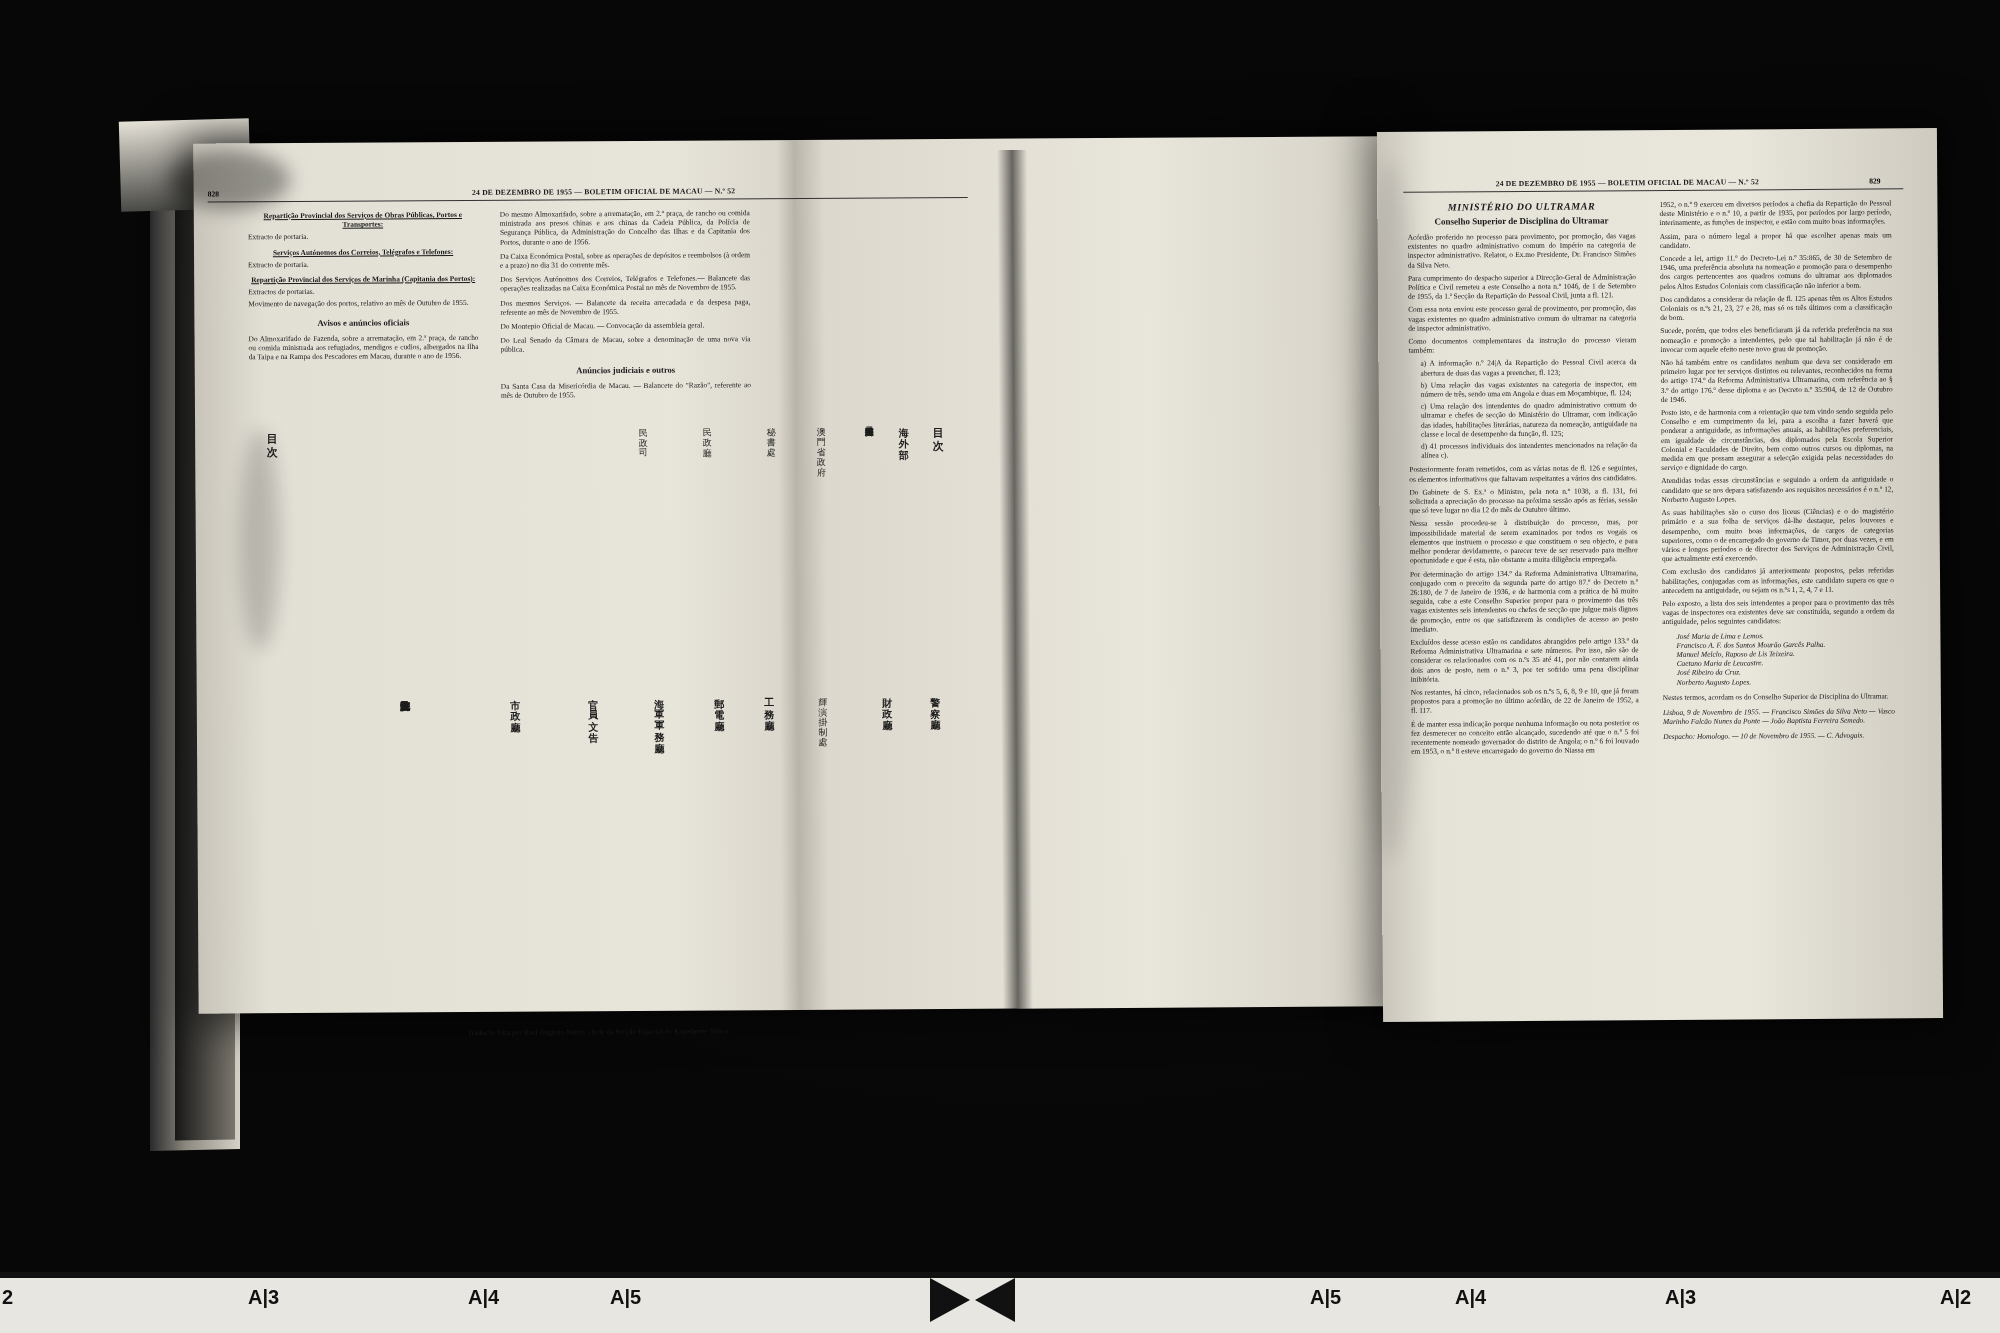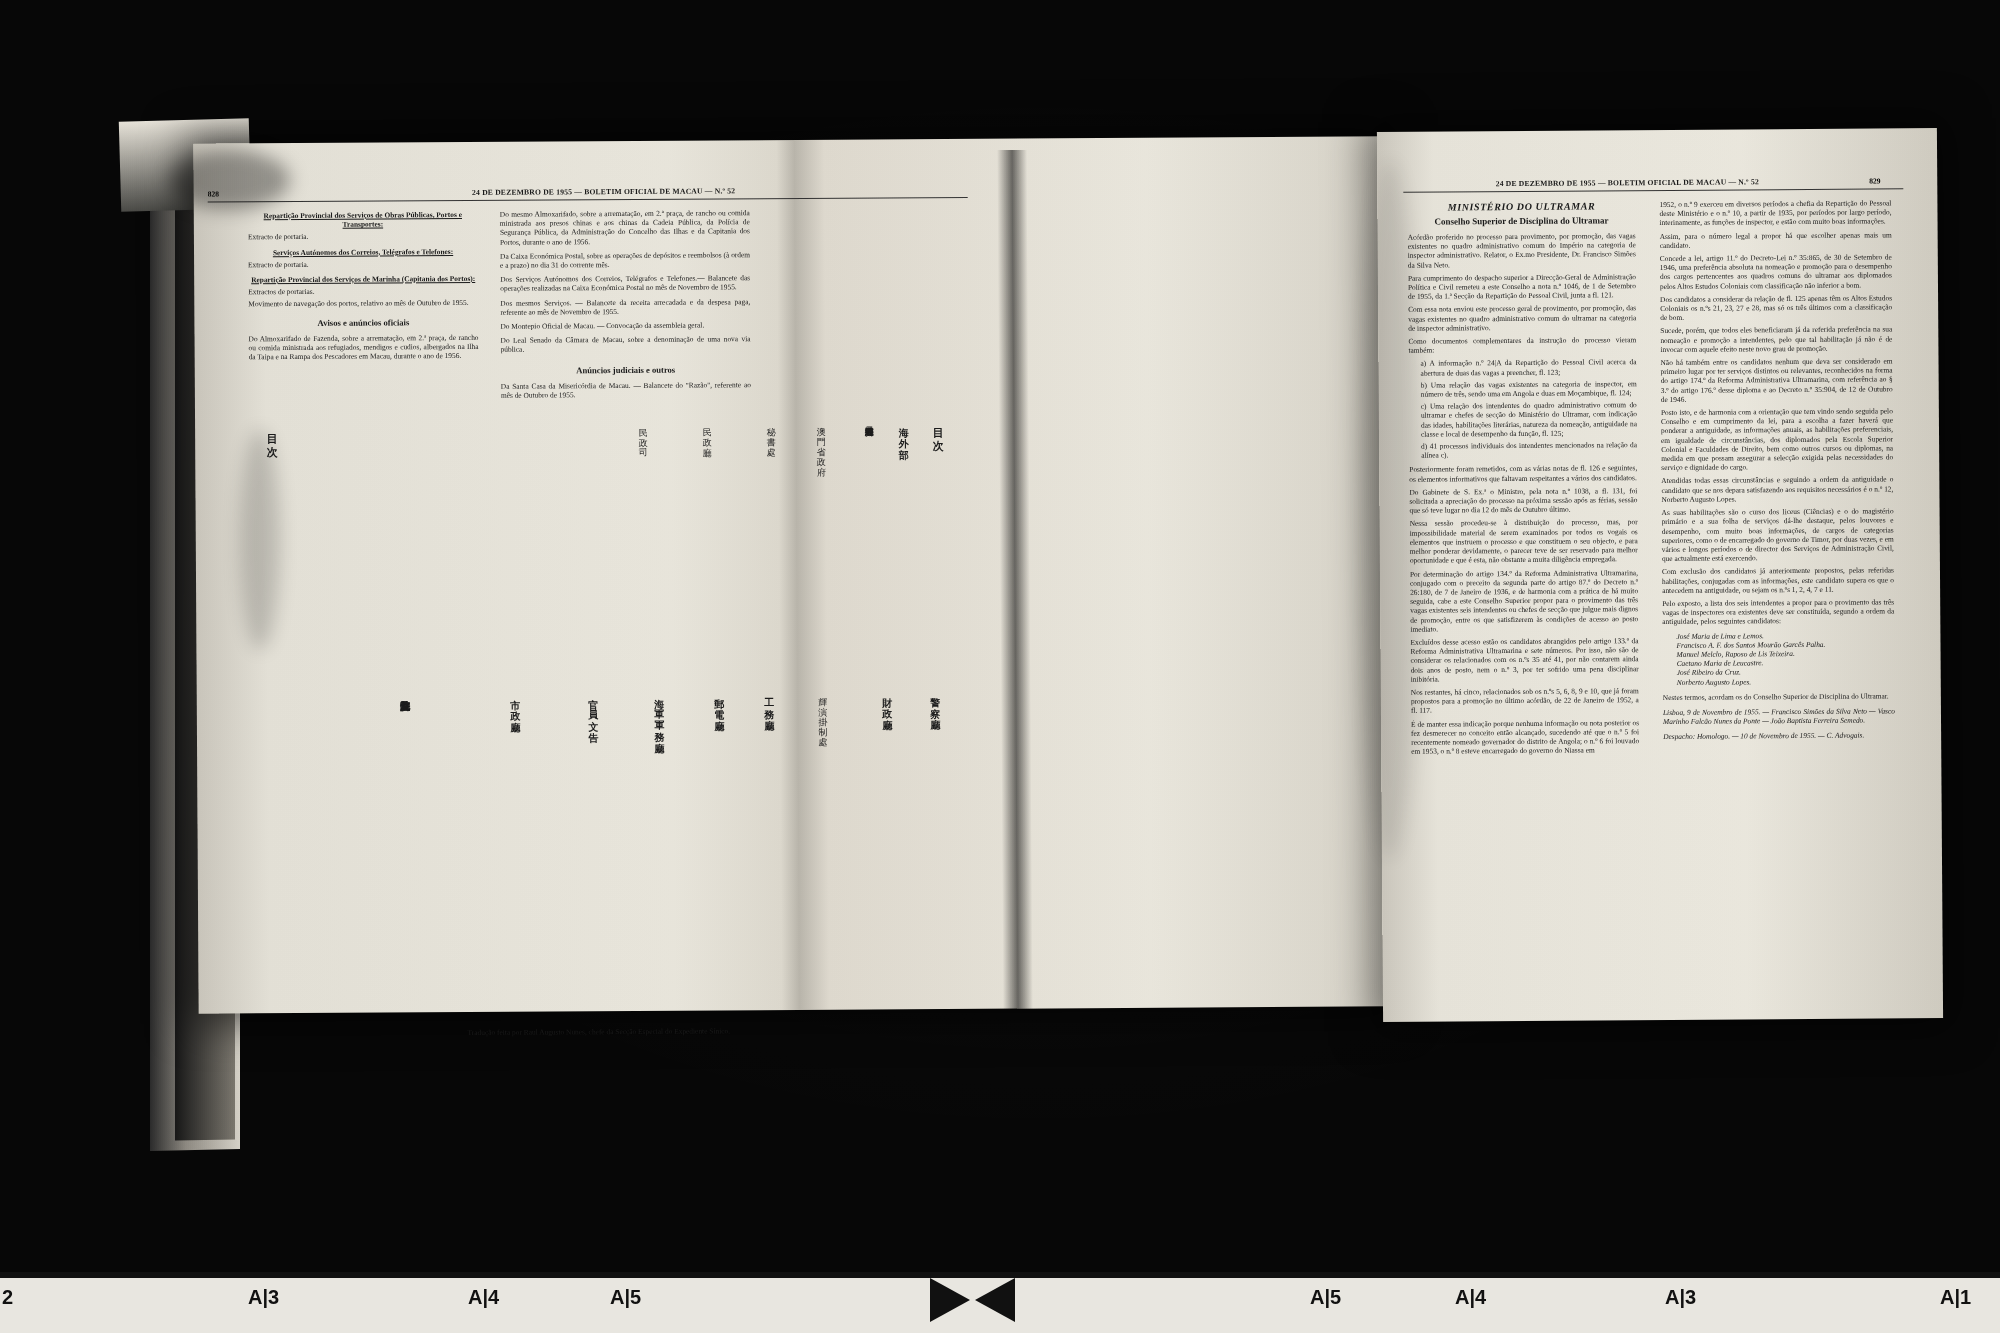--- a/index.html
+++ b/index.html
@@ -195,18 +195,18 @@
 
   <div class="ruler">
     <div class="bar"></div>
     <div class="tick" style="left:2px;">2</div>
     <div class="tick" style="left:248px;">A|3</div>
     <div class="tick" style="left:468px;">A|4</div>
     <div class="tick" style="left:610px;">A|5</div>
     <div class="tick" style="left:1310px;">A|5</div>
     <div class="tick" style="left:1455px;">A|4</div>
     <div class="tick" style="left:1665px;">A|3</div>
-    <div class="tick" style="left:1940px;">A|1</div>
+    <div class="tick" style="left:1940px;">A|2</div>
     <div class="wedgeL"></div>
     <div class="wedgeR"></div>
 
   </div>
 </div>
 
 </body></html>

